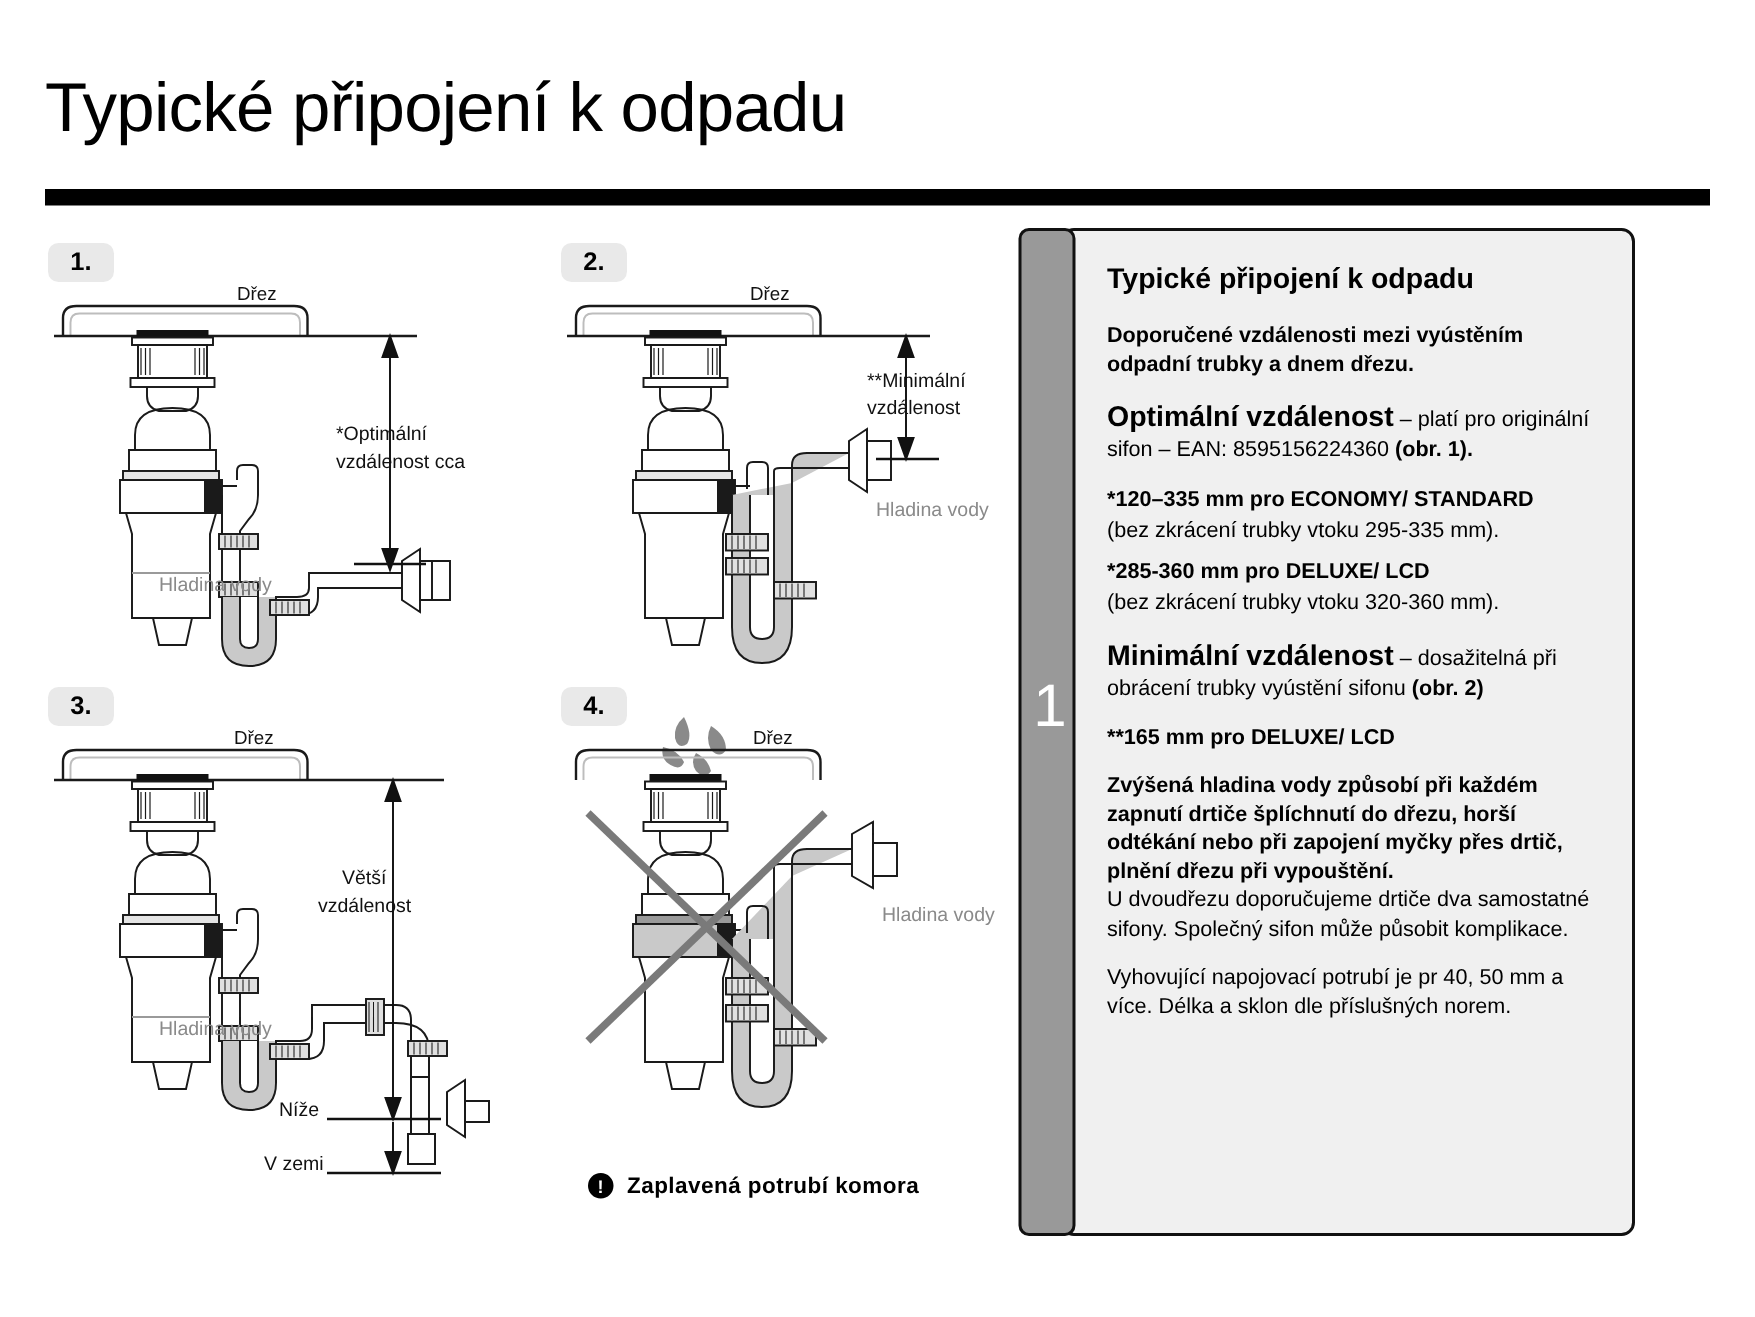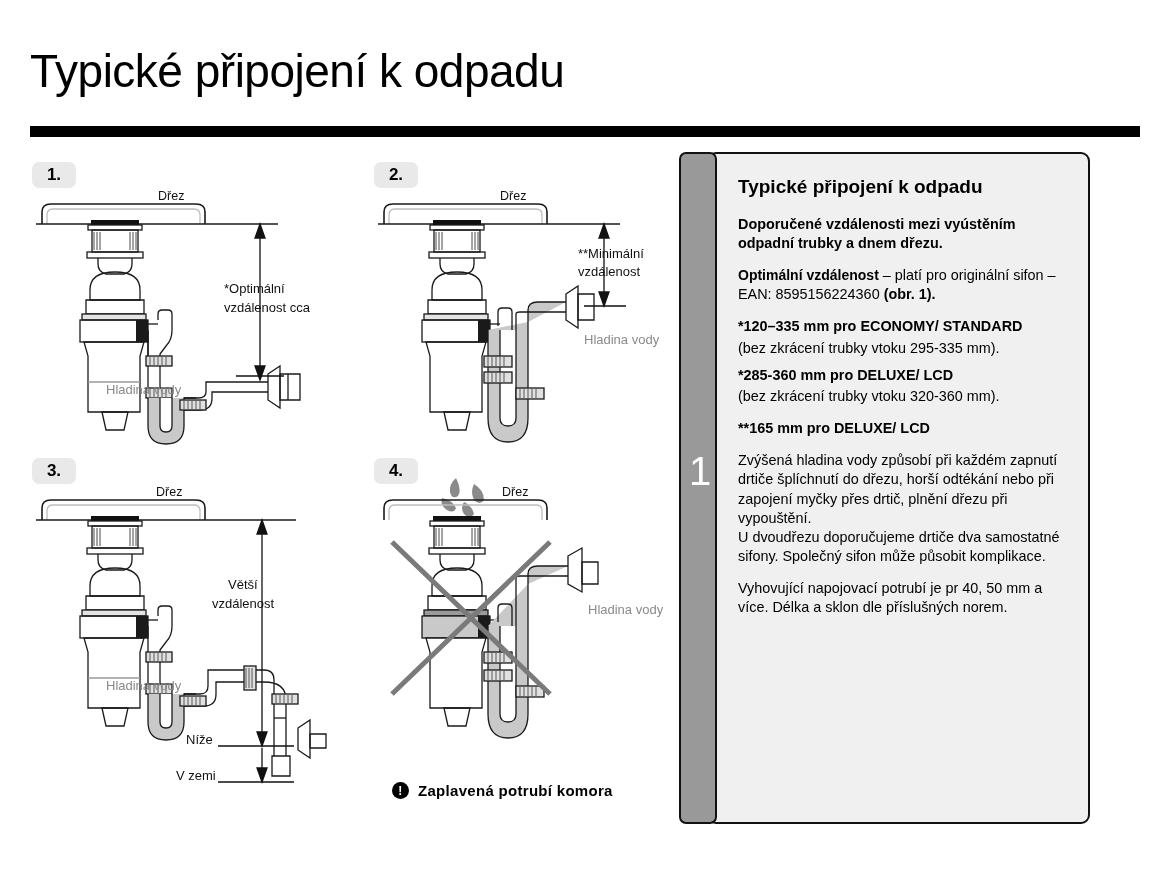--- a/index.html
+++ b/index.html
@@ -148,22 +148,22 @@
     margin: 0 0 17px 0;
     line-height: 1.15;
   }
   .info-para {
     font-size: 14.4px;
     line-height: 1.33;
     margin: 0 0 13px 0;
   }
   .info-para.tight { margin-bottom: 2px; }
   .info-para b { font-weight: 700; }
-  .info-para .hdr { font-weight: 700; font-size: 14px; }
-  .info-para.nogap { margin-bottom: 0; }
+  .info-para .hdr { font-weight: 700; font-size: 19px; }
+  .info-para.nogap { margin-bottom: 0; font-weight: bold; }
   .info-para.smallgap { margin-bottom: 8px; }
 </style>
 </head>
 <body>
 
 <div id="page-title">Typické připojení k odpadu</div>
 <div id="title-rule"></div>
 
 <div id="figures">
 
@@ -537,20 +537,23 @@
       <span>(bez zkrácení trubky vtoku 295-335 mm).</span>
     </p>
 
     <p class="info-para tight">
       <b>*285-360 mm pro DELUXE/ LCD</b>
     </p>
     <p class="info-para">
       <span>(bez zkrácení trubky vtoku 320-360 mm).</span>
     </p>
 
+    <p class="info-para">
+      <span class="hdr">Minimální vzdálenost</span><span> – dosažitelná při obrácení trubky vyústění sifonu </span><b>(obr. 2)</b>
+    </p>
 
     <p class="info-para">
       <b>**165 mm pro DELUXE/ LCD</b>
     </p>
 
 
 
     <p class="info-para nogap">Zvýšená hladina vody způsobí při každém zapnutí drtiče šplíchnutí do dřezu, horší odtékání nebo při zapojení myčky přes drtič, plnění dřezu při vypouštění.</p>
     <p class="info-para">U dvoudřezu doporučujeme drtiče dva samostatné sifony. Společný sifon může působit komplikace.</p>
     <p class="info-para">Vyhovující napojovací potrubí je pr 40, 50 mm a více. Délka a sklon dle příslušných norem.</p>

